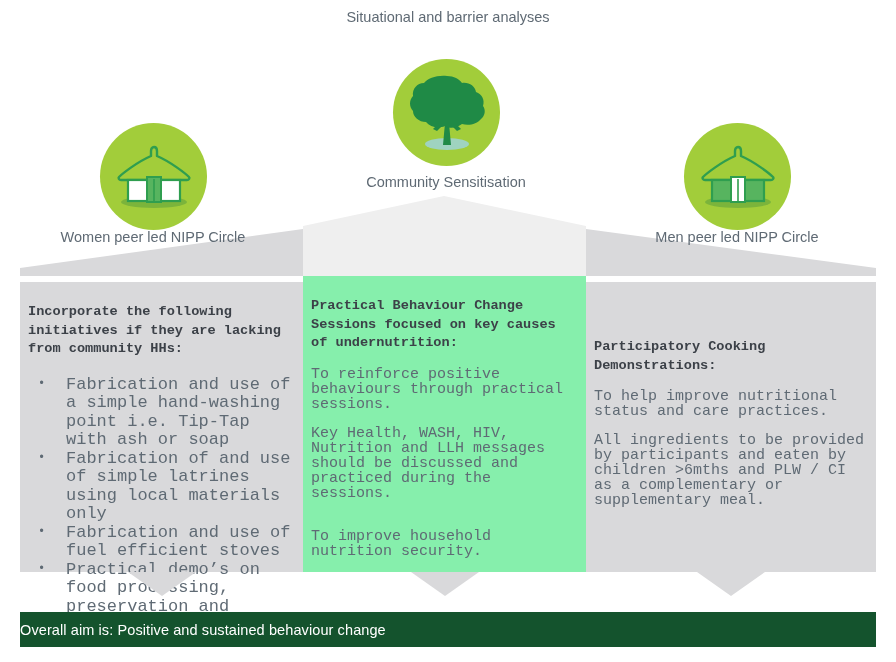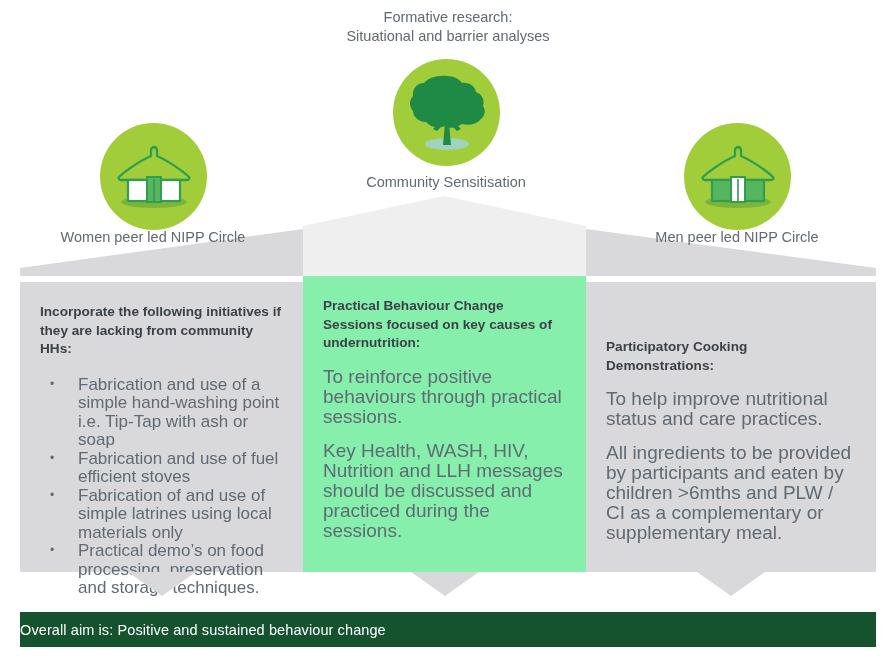--- a/index.html
+++ b/index.html
@@ -69,24 +69,25 @@
     left: 20px;
     top: 196px;
     width: 856px;
     height: 80px;
   }
 
   
   .panel {
     position: absolute;
     box-sizing: border-box;
-    padding: 0 20px;
+    padding: 0 8px;
     font-size: 13.4px;
     line-height: 18.5px;
     color: #5f6a74;
+    font-family: Liberation Mono, monospace;
   }
   .panel-left {
     left: 20px;  top: 282px; width: 283px; height: 290px;
     background: #d9d9db;
   }
   .panel-mid {
     left: 303px; top: 276px; width: 283px; height: 296px;
     background: #86efac;
   }
   .panel-right {
@@ -96,22 +97,22 @@
 
   .panel h3 {
     margin: 0;
     font-size: 13.6px;
     line-height: 18.5px;
     font-weight: bold;
     color: #3c4148;
   }
   .panel p {
     margin: 0;
-    font-size: 19px;
-    line-height: 20px;
+    font-size: 15px;
+    line-height: 15px;
   }
   .spacer-sm { height: 14px; }
   .spacer-md { height: 17px; }
 
   .panel ul {
     margin: 0;
     padding: 0;
     list-style: none;
   }
   .panel li {
@@ -160,21 +161,20 @@
     align-items: center;
     letter-spacing: 0.1px;
   }
 </style>
 </head>
 <body>
 
 <div class="canvas">
 
   <div class="top-heading">
-    <div>Formative research:</div>
     <div>Situational and barrier analyses</div>
   </div>
 
   <div class="roof">
     <svg width="856" height="80" viewBox="0 0 856 80" xmlns="http://www.w3.org/2000/svg">
       <polygon points="0,72 283,33 283,80 0,80" fill="#d9d9db"></polygon>
       <polygon points="856,72 566,33 566,80 856,80" fill="#d9d9db"></polygon>
       <polygon points="424,0 566,30 566,80 283,80 283,30" fill="#efefef"></polygon>
     </svg>
   </div>
@@ -222,34 +222,35 @@
 
   <div class="caption cap-left">Women peer led NIPP Circle</div>
   <div class="caption cap-mid">Community Sensitisation</div>
   <div class="caption cap-right">Men peer led NIPP Circle</div>
 
   <div class="panel panel-left pad-left-top">
     <h3>Incorporate the following initiatives if they are lacking from community HHs:</h3>
     <div class="spacer-md"></div>
     <ul>
       <li>Fabrication and use of a simple hand-washing point i.e. Tip-Tap with ash or soap</li>
+      <li>Fabrication of and use of simple latrines using local materials only</li>
       <li>Fabrication and use of fuel efficient stoves</li>
-      <li>Fabrication of and use of simple latrines using local materials only</li>
       <li>Practical demo’s on food processing, preservation and storage techniques.</li>
     </ul>
   </div>
 
   <div class="panel panel-mid pad-mid-top">
     <h3>Practical Behaviour Change Sessions focused on key causes of undernutrition:</h3>
     <div class="spacer-sm"></div>
     <p>To reinforce positive behaviours through practical sessions.</p>
     <div class="spacer-sm"></div>
     <p>Key Health, WASH, HIV, Nutrition and LLH messages should be discussed and practiced during the sessions.</p>
     <div class="spacer-sm"></div>
     <div class="spacer-sm"></div>
+    <p>To improve household nutrition security.</p>
   </div>
 
   <div class="panel panel-right pad-right-top">
     <h3>Participatory Cooking Demonstrations:</h3>
     <div class="spacer-sm"></div>
     <p>To help improve nutritional status and care practices.</p>
     <div class="spacer-sm"></div>
     <p>All ingredients to be provided by participants and eaten by children &gt;6mths and PLW / CI as a complementary or supplementary meal.</p>
   </div>
 

